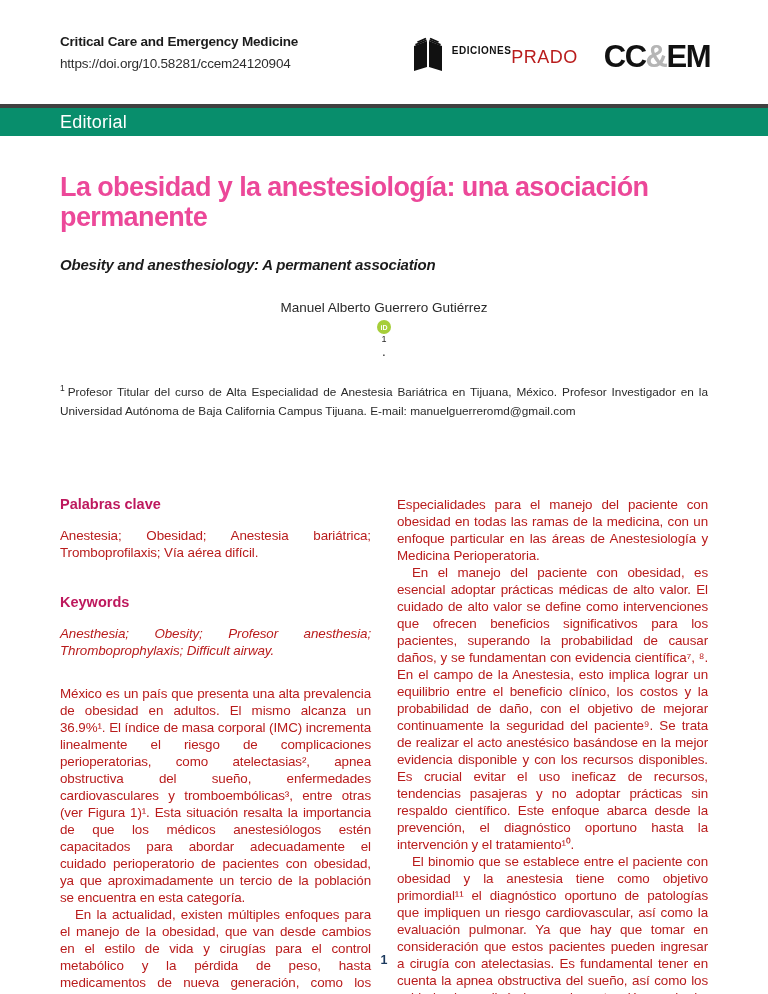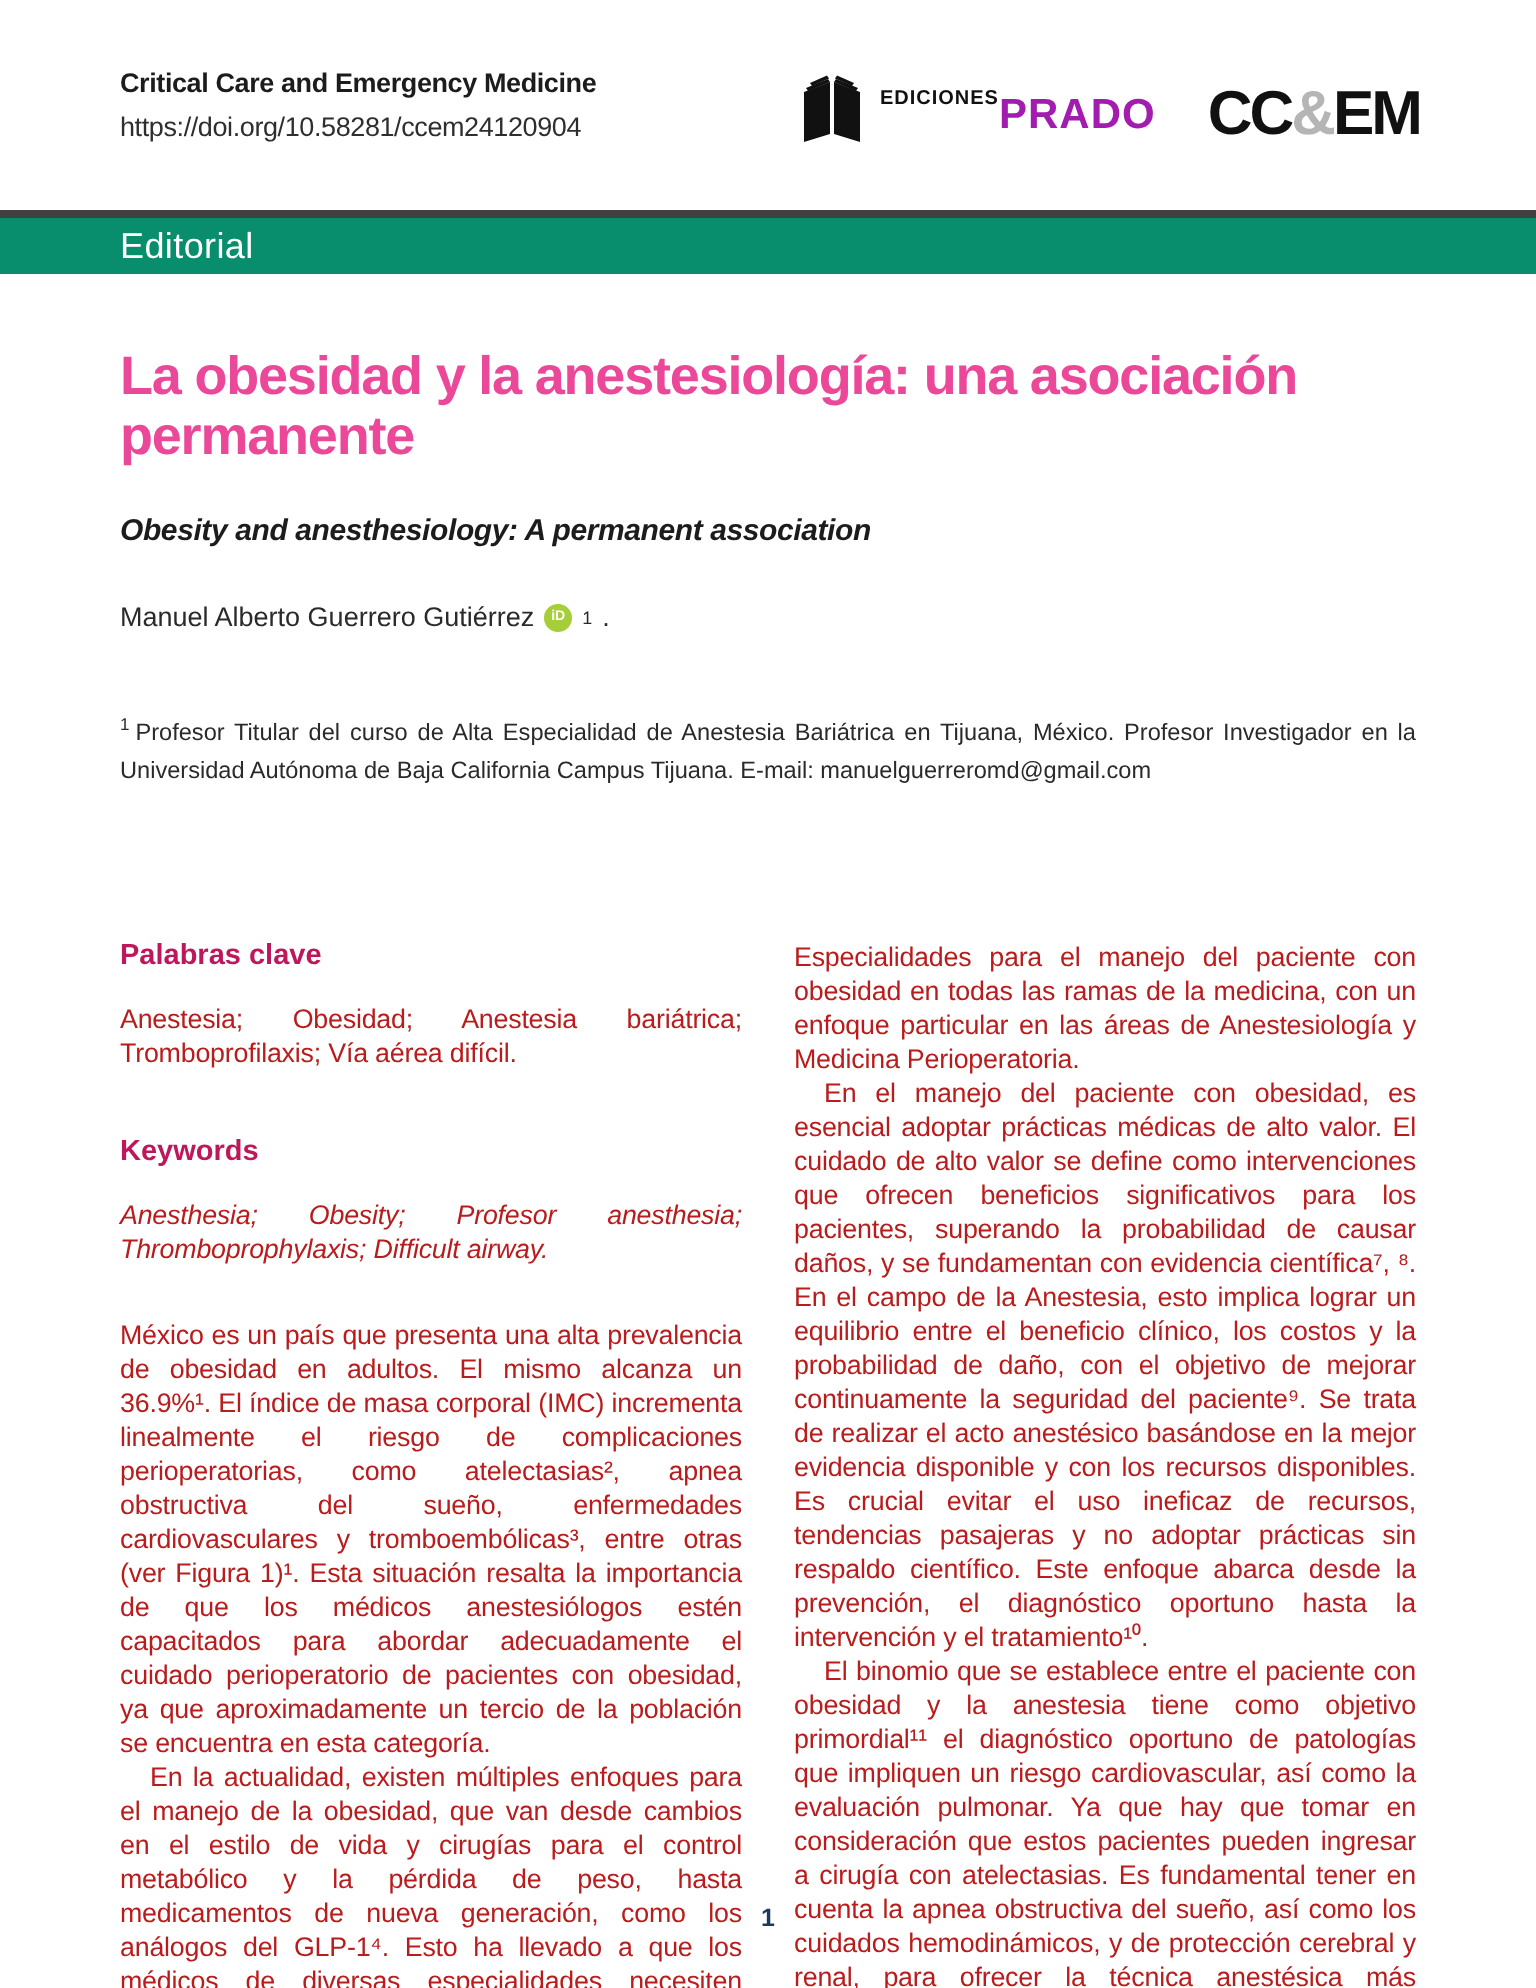--- a/index.html
+++ b/index.html
@@ -29,21 +29,21 @@
   .doi {
     font-size: 13.5px;
     color: #2e2e2e;
     margin-top: 7px;
     letter-spacing: -0.2px;
   }
   .mast-right { display: flex; align-items: center; gap: 26px; margin-top: 2px; }
   .prado-logo { display: flex; align-items: center; gap: 5px; }
   .prado-text { display: flex; flex-direction: row; line-height: 1; }
   .prado-text .l1 { font-size: 10px; font-weight: bold; letter-spacing: 0.5px; color: #111; }
-  .prado-text .l2 { font-size: 21px; font-weight: bold; letter-spacing: 0.5px; color: #a21caf; margin-top: 2px; }
+  .prado-text .l2 { font-size: 18px; font-weight: normal; letter-spacing: 0.5px; color: #b91c1c; margin-top: 2px; }
   .ccem-logo {
     font-size: 31px;
     font-weight: bold;
     letter-spacing: -1.5px;
     color: #111;
     line-height: 1;
   }
   .ccem-logo .amp { color: #b5b5b5; }
 
   
@@ -83,35 +83,36 @@
     color: #1c1c1c;
     letter-spacing: -0.2px;
   }
   .author-line {
     margin-top: 27px;
     font-size: 13.5px;
     color: #2a2a2a;
     display: flex;
     align-items: center;
     gap: 5px;
+    flex-direction: column;
   }
   .orcid-badge {
     display: inline-flex;
     align-items: center;
     justify-content: center;
     width: 14px; height: 14px;
     border-radius: 50%;
     background: #a6ce39;
     color: #ffffff;
     font-size: 7px;
     font-weight: bold;
   }
   .author-line sup { font-size: 9px; line-height: 0; }
   .affiliation {
-    margin-top: 40px;
+    margin-top: 23px;
     font-size: 11.8px;
     line-height: 1.55;
     color: #2a2a2a;
     text-align: justify;
   }
   .affiliation sup { font-size: 8.5px; margin-right: 3px; }
 
   
   .columns {
     display: flex;

